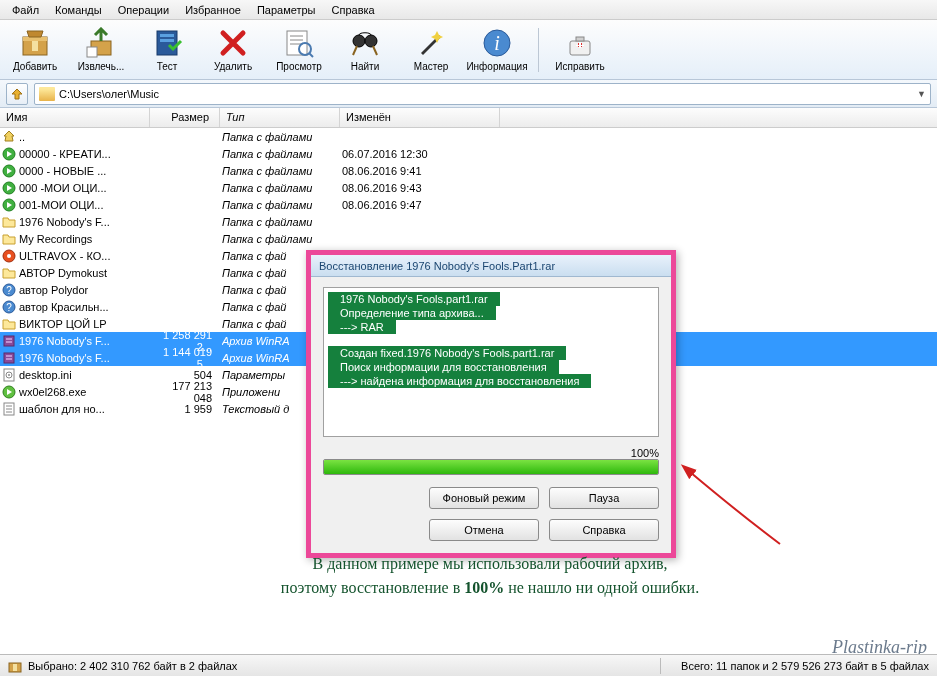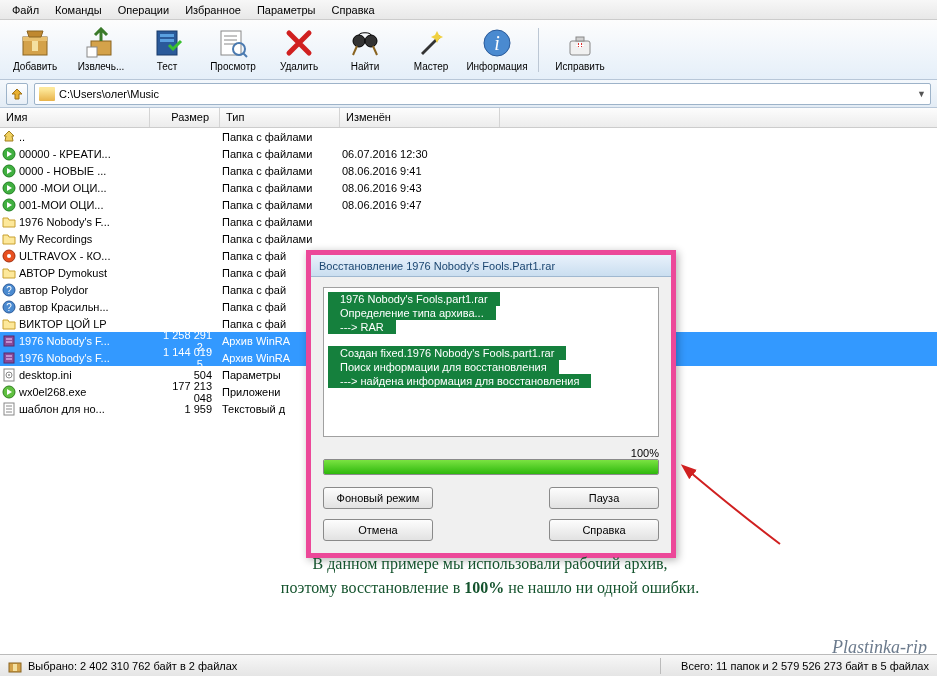--- a/index.html
+++ b/index.html
@@ -10,39 +10,39 @@
 .tbtn { display: flex; flex-direction: column; align-items: center; width: 58px; padding: 2px; cursor: default; }
 .tbtn .ico { width: 32px; height: 32px; display: flex; align-items: center; justify-content: center; }
 .tbtn .lbl { font-size: 10px; margin-top: 2px; text-align: center; }
 .tsep { width: 1px; height: 44px; background: #bcc7d4; margin: 0 4px; }
 .pathbar { background: linear-gradient(#f4f8fc,#e3ecf5); border-bottom: 1px solid #b8c7d8; height: 28px; display: flex; align-items: center; padding: 2px 6px; gap: 6px; }
 .upbtn { width: 22px; height: 22px; border: 1px solid #9db3c9; background: linear-gradient(#fff,#e7eef6); display: flex; align-items: center; justify-content: center; border-radius: 2px; }
 .pathbox { flex: 1; height: 22px; border: 1px solid #9db3c9; background: #fff; display: flex; align-items: center; padding: 0 4px; border-radius: 2px; }
 .pathbox .foldico { width: 16px; height: 14px; background: linear-gradient(#fde89a,#e8b34a); border-radius: 1px; margin-right: 4px; border-top: 2px solid #fde89a; }
 .colhdr { background: linear-gradient(#fdfdfd,#ececec); border-bottom: 1px solid #ccc; height: 20px; display: flex; }
 .colhdr > div { border-right: 1px solid #d4d4d4; padding: 3px 6px; font-size: 11px; }
-.c-name { width: 150px; } .c-size { width: 70px; text-align: right; padding-right: 10px !important; } .c-type { width: 120px; } .c-mod { width: 160px; }
+.c-name { width: 150px; } .c-size { width: 70px; text-align: right; padding-right: 10px !important; } .c-type { width: 120px; font-style: italic; } .c-mod { width: 160px; }
 .filelist { overflow: auto; height: 480px; }
 .frow { display: flex; height: 17px; align-items: center; padding: 0 2px; }
 .frow.sel { background: #3399ff; color: #fff; }
 .frow .c-name { display: flex; align-items: center; gap: 3px; }
 .frow .c-size { text-align: right; padding-right: 10px; }
 .fico { width: 14px; height: 14px; display: inline-flex; align-items: center; justify-content: center; flex-shrink: 0; }
 .ellipsis { white-space: nowrap; overflow: hidden; text-overflow: ellipsis; }
 .dialog { position: absolute; left: 306px; top: 250px; width: 370px; background: #f0f0f0; border: 5px solid #ec4899; box-shadow: 2px 2px 8px rgba(0,0,0,0.3); }
 .dlgtitle { background: linear-gradient(#e8f1fb,#cadef0); border-bottom: 1px solid #a0b8d0; height: 22px; display: flex; align-items: center; padding: 0 8px; color: #1a4570; font-size: 11px; }
 .dlgbody { padding: 10px 12px 12px; }
 .logbox { background: #fff; border: 1px solid #a0a0a0; height: 150px; padding: 4px; font-size: 11px; overflow: hidden; }
 .logline { color: #fff; background: #15803d; padding: 1px 12px; margin-bottom: 0px; display: inline-block; }
 .logline.blk { display: block; width: fit-content; }
 .progrow { display: flex; align-items: center; margin-top: 10px; gap: 8px; }
 .progbar { flex: 1; height: 16px; border: 1px solid #8a8a8a; background: #fff; border-radius: 2px; overflow: hidden; }
 .progfill { height: 100%; background: linear-gradient(#7ae342,#2eb80c); }
 .pct { font-size: 11px; }
-.dlgbtns { display: flex; justify-content: space-between; gap: 10px; margin-top: 12px; flex-wrap: wrap; }
+.dlgbtns { display: flex; justify-content: flex-end; gap: 10px; margin-top: 12px; flex-wrap: wrap; }
 .dlgbtns button { width: 110px; height: 22px; font-size: 11px; background: linear-gradient(#fdfdfd,#e2e2e2); border: 1px solid #8a8a8a; border-radius: 3px; cursor: default; }
 .arrow { position: absolute; left: 680px; top: 464px; }
 .caption { position: absolute; left: 140px; top: 552px; width: 700px; text-align: center; color: #14532d; font-family: Georgia, serif; font-size: 16px; line-height: 1.5; }
 .caption b { font-weight: bold; }
 .statusbar { position: absolute; bottom: 8px; left: 0; right: 0; height: 22px; background: linear-gradient(#f7f7f7,#e5e5e5); border-top: 1px solid #bbb; display: flex; align-items: center; padding: 0 8px; font-size: 11px; }
 .statusbar .sicon { width: 14px; height: 14px; margin-right: 6px; }
 .statusbar .sep { width: 1px; height: 16px; background: #bbb; margin: 0 20px 0 auto; }
 .watermark { position: absolute; right: 10px; bottom: 26px; font-family: 'Comic Sans MS', cursive; font-style: italic; font-size: 18px; color: #6b7a8c; }
 svg { display: block; }
 </style>
@@ -87,37 +87,37 @@
           <rect x="9" y="7" width="14" height="3" fill="#5aa0e0"></rect>
           <rect x="9" y="12" width="14" height="3" fill="#5aa0e0"></rect>
           <path d="M18 18l4 4 8-8" stroke="#3ac030" stroke-width="3" fill="none"></path>
         </svg>
       </span>
     <span class="lbl">Тест</span>
   </div>
   <div class="tbtn">
     <span class="ico">
         <svg width="32" height="32">
+          <path d="M6 6l20 20M26 6L6 26" stroke="#d02020" stroke-width="5" stroke-linecap="round"></path>
+        </svg>
+      </span>
+    <span class="lbl">Удалить</span>
+  </div>
+  <div class="tbtn">
+    <span class="ico">
+        <svg width="32" height="32">
           <rect x="4" y="4" width="20" height="24" fill="#fff" stroke="#888"></rect>
           <line x1="7" y1="9" x2="20" y2="9" stroke="#888"></line>
           <line x1="7" y1="13" x2="20" y2="13" stroke="#888"></line>
           <line x1="7" y1="17" x2="20" y2="17" stroke="#888"></line>
           <circle cx="22" cy="22" r="6" fill="none" stroke="#4a7ab0" stroke-width="2"></circle>
           <line x1="26" y1="26" x2="30" y2="30" stroke="#4a7ab0" stroke-width="2"></line>
         </svg>
       </span>
     <span class="lbl">Просмотр</span>
-  </div>
-  <div class="tbtn">
-    <span class="ico">
-        <svg width="32" height="32">
-          <path d="M6 6l20 20M26 6L6 26" stroke="#d02020" stroke-width="5" stroke-linecap="round"></path>
-        </svg>
-      </span>
-    <span class="lbl">Удалить</span>
   </div>
   <div class="tbtn">
     <span class="ico">
         <svg width="32" height="32">
           <circle cx="10" cy="14" r="6" fill="#333" stroke="#000"></circle>
           <circle cx="22" cy="14" r="6" fill="#333" stroke="#000"></circle>
           <path d="M10 8c0-3 12-3 12 0" stroke="#000" fill="none"></path>
           <line x1="8" y1="19" x2="4" y2="28" stroke="#8a6420" stroke-width="2"></line>
           <line x1="24" y1="19" x2="28" y2="28" stroke="#8a6420" stroke-width="2"></line>
         </svg>

